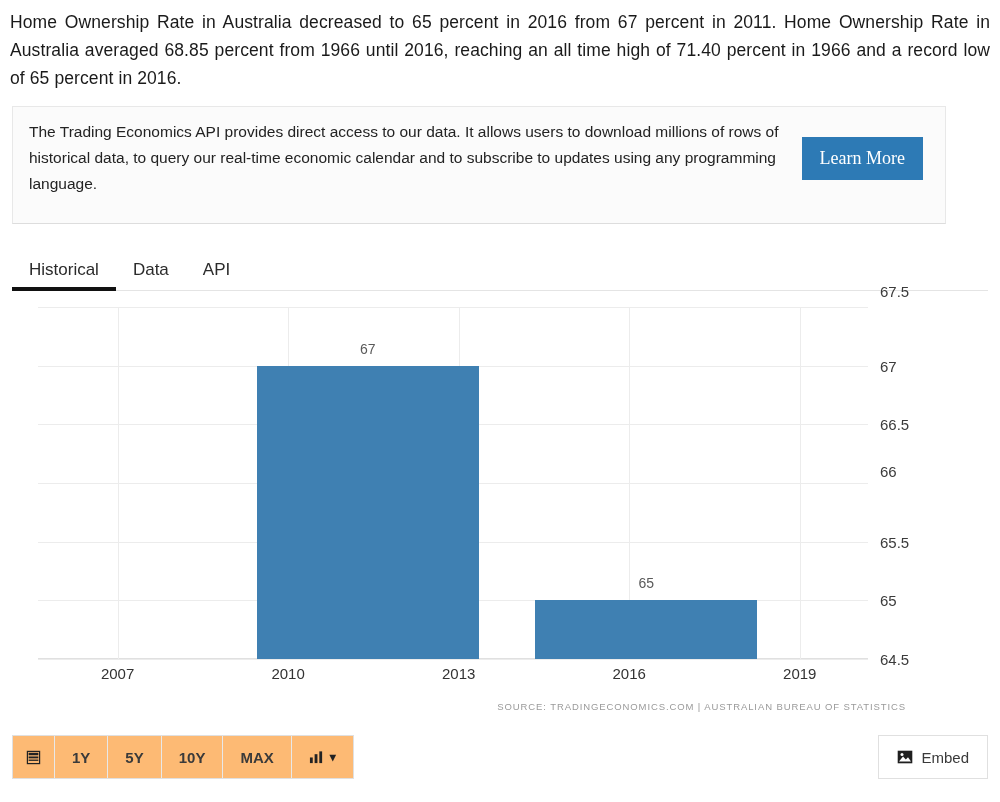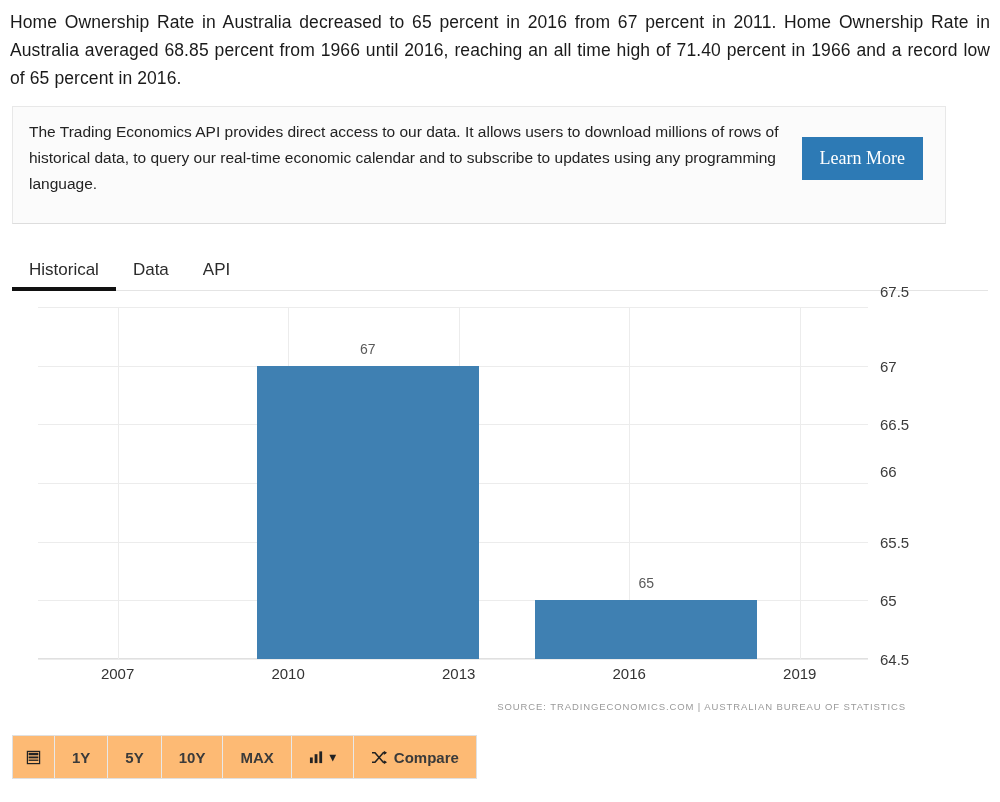--- a/index.html
+++ b/index.html
@@ -282,26 +282,25 @@
     <div class="tbtn">
       <span class="glyph">
         <svg width="15" height="14" viewBox="0 0 16 14" aria-hidden="true">
           <rect x="1" y="7.5" width="3" height="6" fill="#222"></rect>
           <rect x="6" y="4" width="3" height="9.5" fill="#222"></rect>
           <rect x="11" y="1" width="3" height="12.5" fill="#222"></rect>
         </svg>
       </span>
       <span class="glyph" style="font-size:12px;color:#222;">▾</span>
     </div>
-    <div class="tbtn">
-      <span class="glyph">
-        <svg width="17" height="15" viewBox="0 0 18 16" aria-hidden="true">
-          <path d="M1 3 H4.2 L13 13 H16" fill="none" stroke="#222" stroke-width="1.7"></path>
-          <path d="M1 13 H4.2 L13 3 H16" fill="none" stroke="#222" stroke-width="1.7"></path>
-          <path d="M13.6 0.8 L17 3 L13.6 5.2 Z" fill="#222"></path>
-          <path d="M13.6 10.8 L17 13 L13.6 15.2 Z" fill="#222"></path>
-        </svg>
-      </span>
-      <span>Compare</span>
-    </div>
   </div>
 
+  <div class="embed-btn">
+    <span class="glyph">
+      <svg width="16" height="14" viewBox="0 0 16 14" aria-hidden="true">
+        <rect x="0.7" y="0.7" width="14.6" height="12.6" fill="#1f1f1f"></rect>
+        <circle cx="5" cy="4.4" r="1.5" fill="#ffffff"></circle>
+        <path d="M2 11.5 L6 6.6 L8.8 9.6 L11 7.3 L14 11.5 Z" fill="#ffffff"></path>
+      </svg>
+    </span>
+    <span>Embed</span>
+  </div>
 </div>
 
 </body></html>

